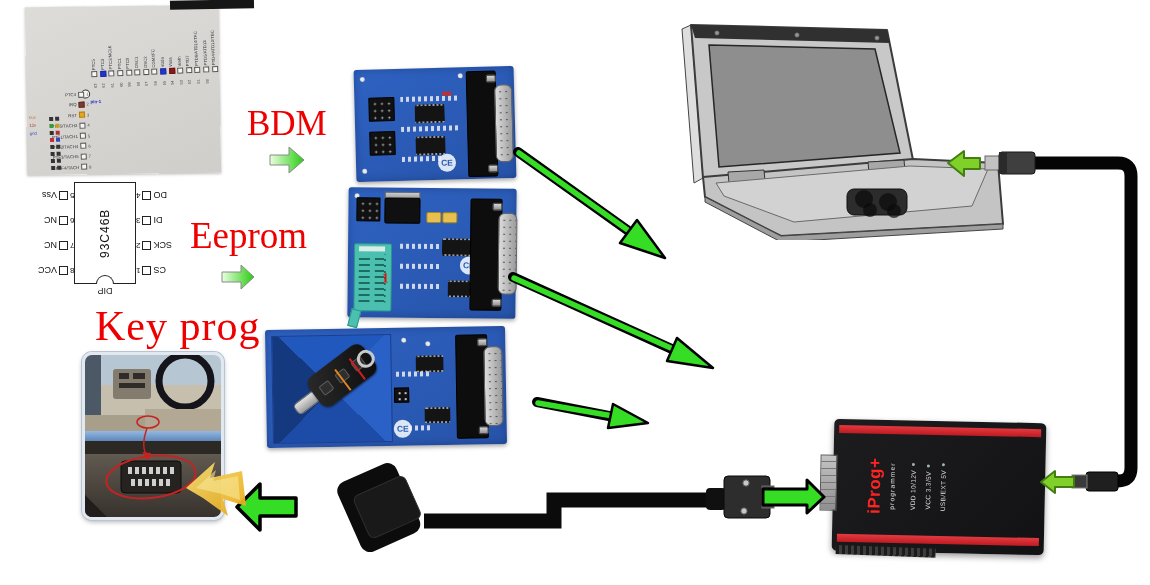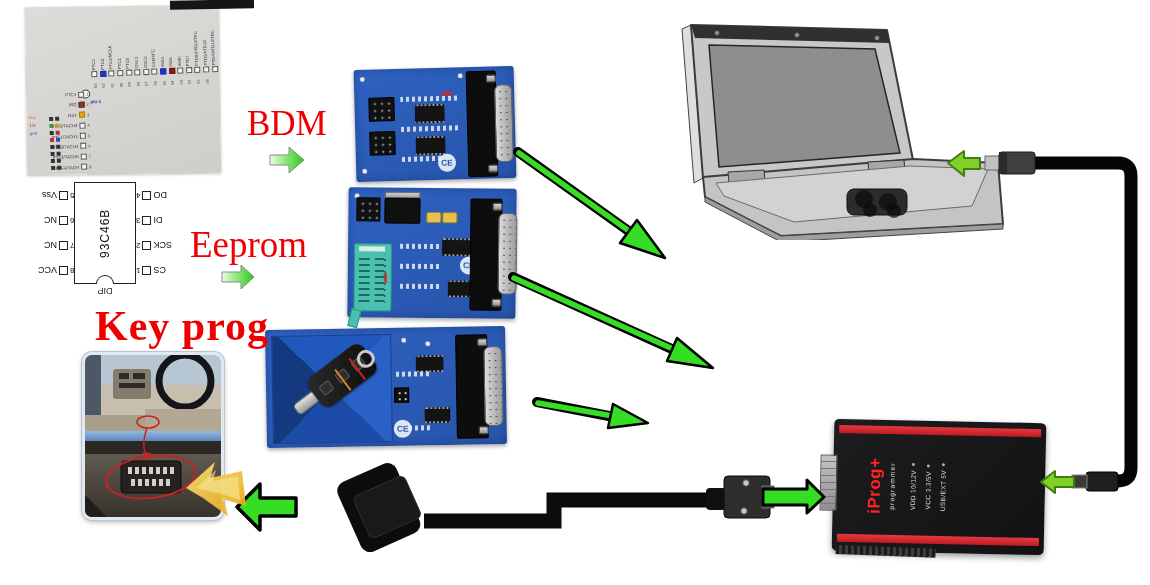--- a/index.html
+++ b/index.html
@@ -46,22 +46,22 @@
   .pbox{width:9px;height:9px;border:1.3px solid #222;background:#fff;box-sizing:border-box;}
   .pname{font-size:9px;color:#111;}
   .pnum{font-size:8px;color:#111;}
   .chip-body{width:64px;height:100px;border:1.6px solid #222;position:relative;display:flex;align-items:center;justify-content:center;background:#fff;}
   .notch{position:absolute;top:-1px;left:50%;transform:translateX(-50%);width:18px;height:9px;border:1.6px solid #222;border-top:none;border-radius:0 0 18px 18px;background:#fff;box-sizing:border-box;}
   .partno{writing-mode:vertical-rl;font-size:12px;color:#111;letter-spacing:1px;}
 
   
   .redlbl{font-family:"Liberation Serif",serif;color:#ee0000;line-height:1;z-index:6;white-space:nowrap;}
   .lbl-bdm{left:247px;top:106px;font-size:35px;}
-  .lbl-eeprom{left:190px;top:226px;font-size:37px;}
-  .lbl-keyprog{left:95px;top:305px;font-size:42px;letter-spacing:1px;font-weight:bold;}
+  .lbl-eeprom{left:190px;top:217px;font-size:37px;}
+  .lbl-keyprog{left:95px;top:305px;font-size:42px;letter-spacing:1px;}
 
   
   .pcb{background:linear-gradient(150deg,#2e62c2,#2754aa);border-radius:3px;box-shadow:0 2px 4px rgba(0,0,0,.35), inset 0 0 8px rgba(0,0,30,.25);z-index:2;}
   .board1{left:355px;top:68px;width:160px;height:112px;transform:rotate(-1.5deg);}
   .board2{left:348px;top:188px;width:168px;height:130px;transform:rotate(.6deg);}
   .board3{left:266px;top:328px;width:240px;height:118px;transform:rotate(-1deg);}
   .hole{position:absolute;width:5px;height:5px;border-radius:50%;background:#e8edf5;box-shadow:inset 0 0 1px #555;}
   .hdr{position:absolute;background:#111;border-radius:1px;background-image:radial-gradient(#b9bec6 .9px,transparent 1.1px);background-size:7px 7px;background-position:2px 2px;border:1px solid #000;}
   .soic{position:absolute;background:#141414;border-radius:2px;border-top:2px dotted #9aa0aa;border-bottom:2px dotted #9aa0aa;}
   .padrow{position:absolute;height:5px;background-image:repeating-linear-gradient(90deg,#cfd8ea 0 3px,transparent 3px 6px);}

